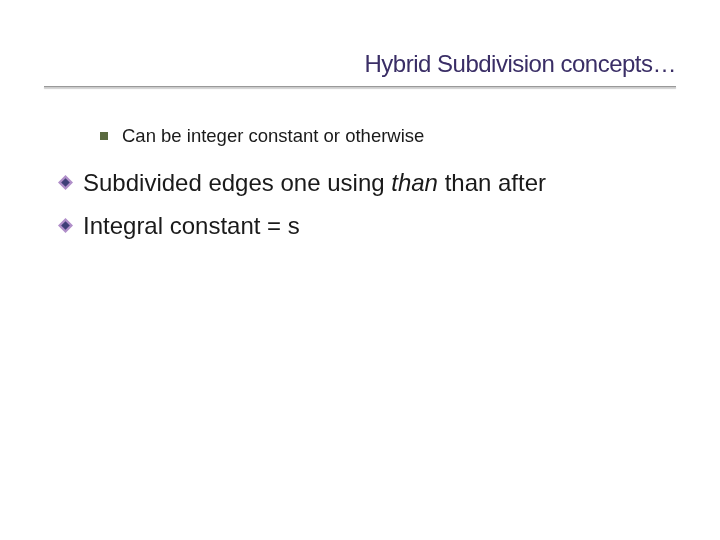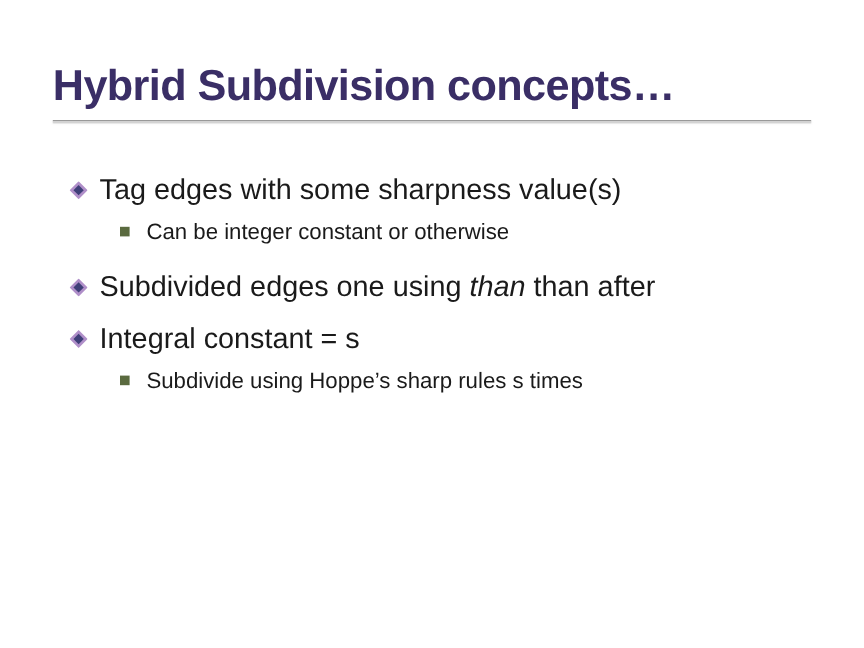--- a/index.html
+++ b/index.html
@@ -10,25 +10,26 @@
     position: relative;
   }
   .slide {
     width: 720px;
     height: 540px;
     padding: 50px 44px 40px 44px;
     position: relative;
   }
   .title {
     font-family: Verdana, Geneva, sans-serif;
-    font-size: 36px;
-    font-weight: 700;
+    font-size: 24px;
+    font-weight: 400;
     color: #3a2e66;
     letter-spacing: -0.5px;
     margin-bottom: 8px;
+    text-align: right;
   }
   .underline {
     width: 632px;
     border-top: 1px solid #999;
     border-bottom: 1px solid #ccc;
     height: 0;
     box-shadow: 0 1px 1px rgba(180,180,180,0.6);
     margin-bottom: 42px;
   }
   .body {
@@ -76,29 +77,20 @@
 </style>
 </head>
 <body>
 
 <div class="slide">
   <div class="title">Hybrid Subdivision concepts…</div>
   <div class="underline"></div>
 
   <div class="body">
 
-    <div class="level1">
-      <span class="bullet">
-        <svg width="15" height="15" viewBox="0 0 15 15">
-          <polygon points="7.5,0 15,7.5 7.5,15 0,7.5" fill="#b08fc9"></polygon>
-          <polygon points="7.5,3.2 11.8,7.5 7.5,11.8 3.2,7.5" fill="#3f3f78"></polygon>
-        </svg>
-      </span>
-      <span class="text">Tag edges with some sharpness value(s)</span>
-    </div>
 
     <div class="sub-group">
       <div class="level2">
         <span class="sqbullet"></span>
         <span class="text">Can be integer constant or otherwise</span>
       </div>
     </div>
 
     <div class="level1">
       <span class="bullet">
@@ -114,20 +106,16 @@
       <span class="bullet">
         <svg width="15" height="15" viewBox="0 0 15 15">
           <polygon points="7.5,0 15,7.5 7.5,15 0,7.5" fill="#b08fc9"></polygon>
           <polygon points="7.5,3.2 11.8,7.5 7.5,11.8 3.2,7.5" fill="#3f3f78"></polygon>
         </svg>
       </span>
       <span class="text">Integral constant = s</span>
     </div>
 
     <div class="sub-group">
-      <div class="level2">
-        <span class="sqbullet"></span>
-        <span class="text">Subdivide using Hoppe’s sharp rules s times</span>
-      </div>
     </div>
 
   </div>
 </div>
 
 </body></html>

